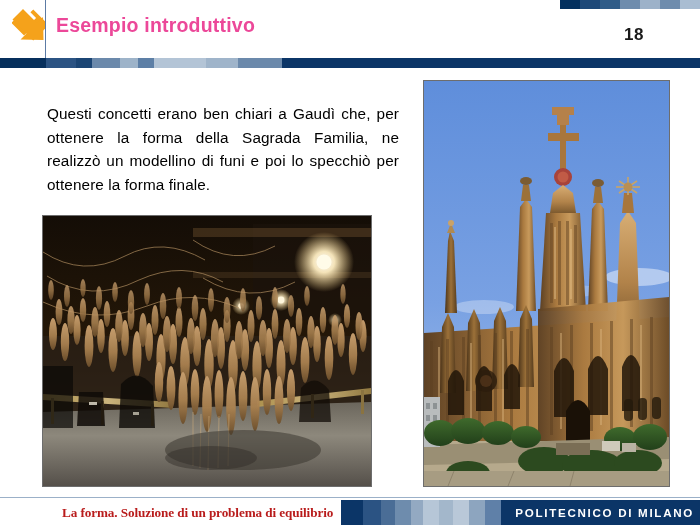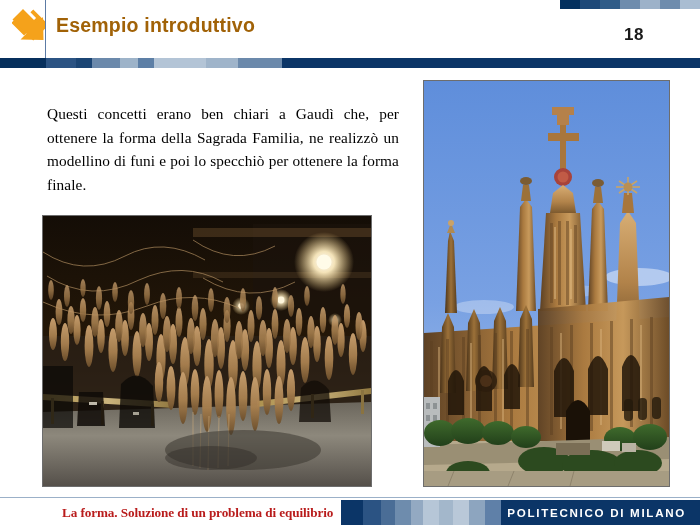--- a/index.html
+++ b/index.html
@@ -31,21 +31,21 @@
     position: absolute;
     left: 45px; top: 0;
     width: 1px; height: 58px;
     background: #5c7ba5;
   }
   #slide-title {
     position: absolute;
     left: 56px; top: 14px;
     font-size: 19.5px;
     font-weight: bold;
-    color: #a16207;
+    color: #ec4899;
     letter-spacing: 0.2px;
     white-space: nowrap;
   }
   #page-number {
     position: absolute;
     right: 56px; top: 25px;
     font-size: 17px;
     font-weight: bold;
     color: #1a1a1a;
     letter-spacing: 0.5px;
@@ -80,21 +80,20 @@
   }
   #body-text {
     position: absolute;
     left: 47px; top: 34px;
     width: 352px;
     font-size: 15.3px;
     line-height: 23.5px;
     color: #000000;
     text-align: justify;
     letter-spacing: 0.1px;
-    font-family: Liberation Serif, serif;
   }
 
   
   .photo-frame {
     position: absolute;
     overflow: hidden;
     border: 1px solid #6d6d6d;
     background: #000;
   }
   #photo-hanging-model {
@@ -140,21 +139,21 @@
   }
   #footer-gradient { display: flex; height: 100%; width: 160px; }
   #footer-gradient > i { display:block; height:100%; }
   #footer-right {
     flex: 1 1 auto;
     height: 100%;
     background: #0b3567;
     display: flex;
     align-items: center;
     justify-content: flex-end;
-    padding-right: 14px;
+    padding-right: 6px;
     box-sizing: border-box;
   }
   #footer-university {
     font-size: 11.6px;
     font-weight: bold;
     color: #ffffff;
     letter-spacing: 1.7px;
     white-space: nowrap;
   }
   #footer-topline {

